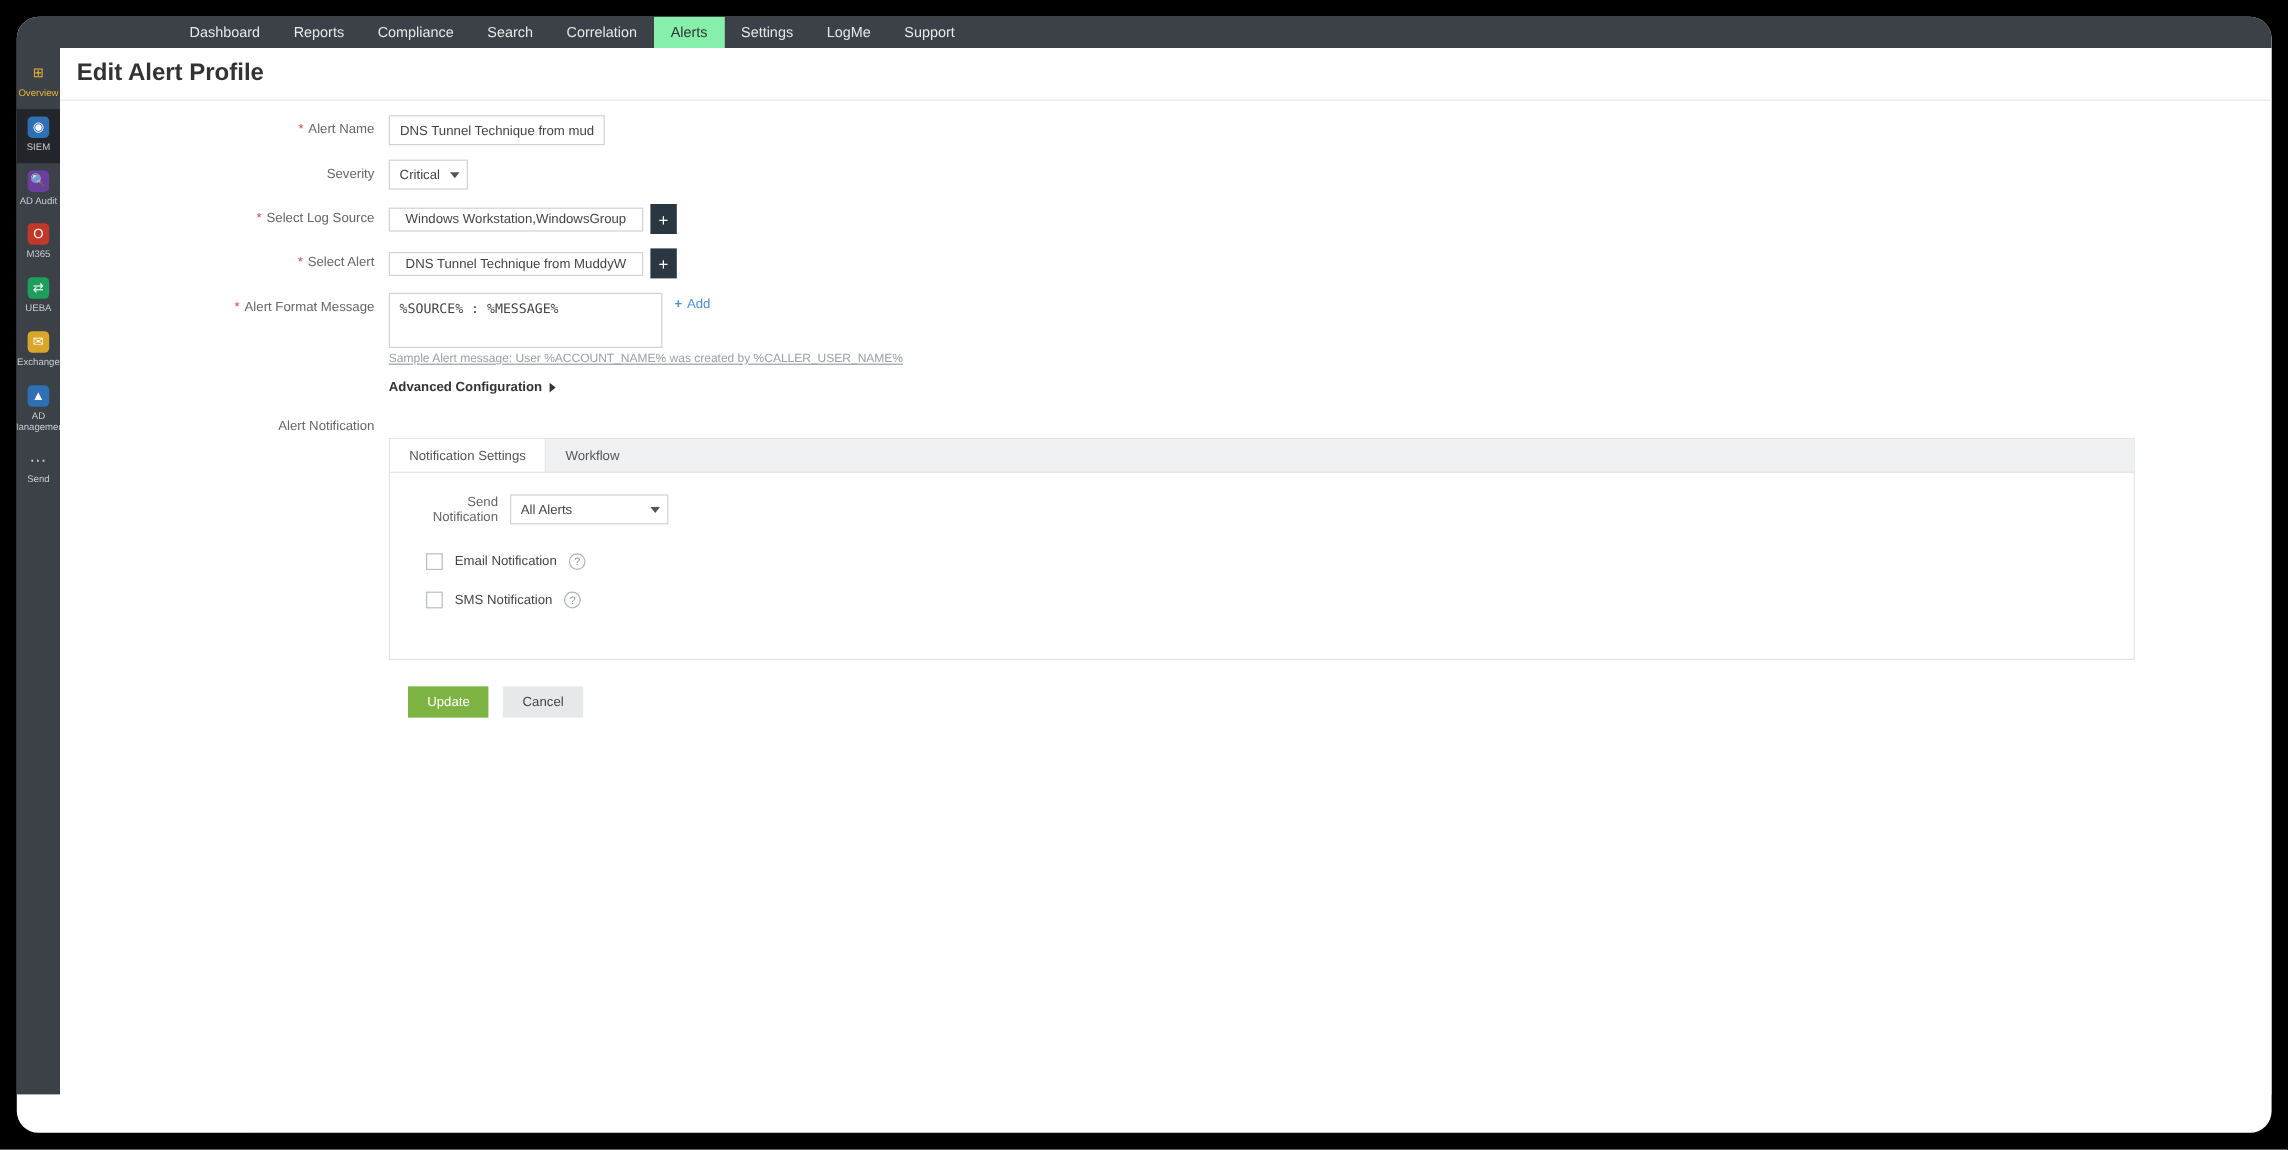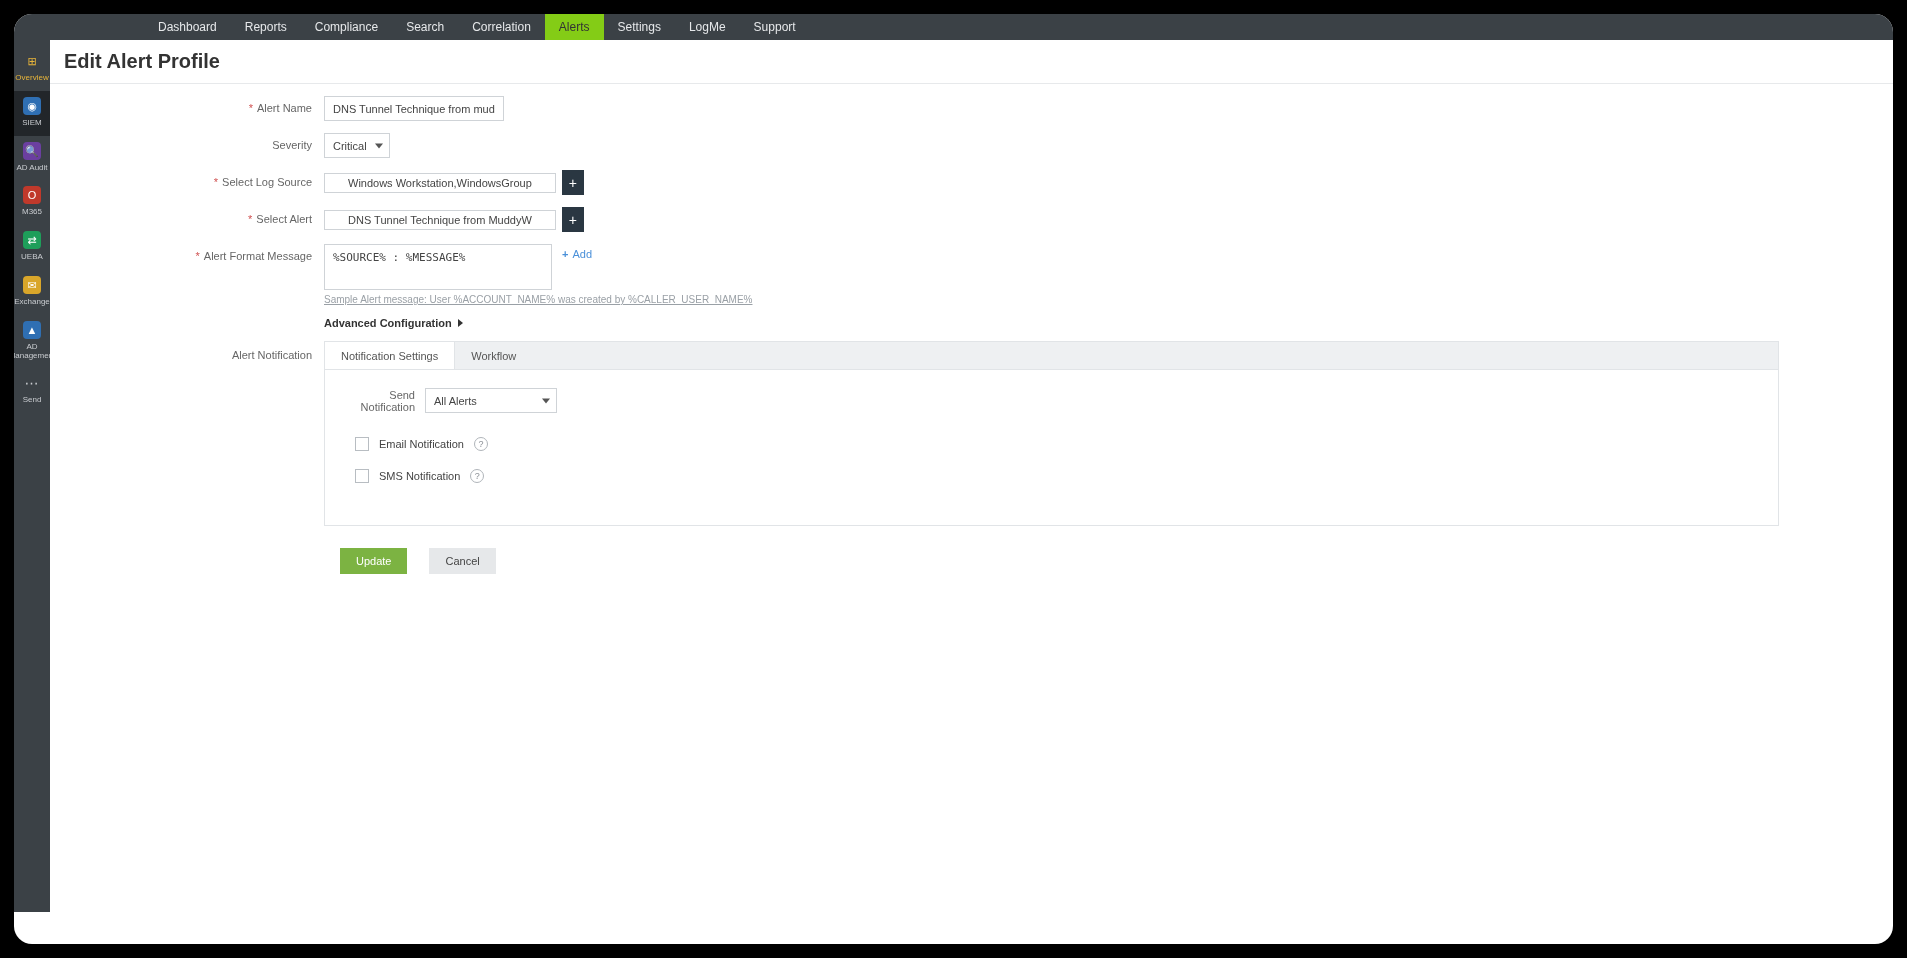--- a/index.html
+++ b/index.html
@@ -11,21 +11,21 @@
   
   .topbar { height: 32px; background: #3b4146; display: flex; align-items: center; padding: 0 8px; }
   .apps-icon { width: 18px; height: 18px; display: grid; grid-template-columns: repeat(3,4px); grid-template-rows: repeat(3,4px); gap: 2px; cursor: pointer; }
   .apps-icon span { background: #d0d3d6; width: 4px; height: 4px; }
   .logo { color: #fff; font-size: 16px; font-weight: 500; margin-left: 16px; display: flex; align-items: center; }
   .logo .arc { display:inline-block; width:14px; height:14px; border:1.5px solid #e8b53a; border-left-color:transparent; border-bottom-color:transparent; border-radius:50%; transform: rotate(20deg); margin-left:2px; position: relative; top:-3px; }
 
   
   .navrow { height: 26px; background: #3b4146; display: flex; align-items: stretch; padding-left: 130px; }
   .navrow .tab { color: #e6e8ea; font-size: 12px; padding: 0 14px; display: flex; align-items: center; cursor: pointer; }
-  .navrow .tab.active { background: #84cc16; color: #333; }
+  .navrow .tab.active { background: #86efac; color: #333; }
 
   
   .body { display: flex; height: calc(100% - 58px); }
   .sidebar { width: 36px; background: #3b4146; display: flex; flex-direction: column; align-items: center; padding-top: 6px; }
   .side-item { width: 36px; padding: 6px 0 8px; display:flex; flex-direction:column; align-items:center; gap:4px; color:#c9ccd0; font-size: 8px; text-align:center; cursor:pointer; line-height:1.1; }
   .side-item .ico { width:18px; height:18px; border-radius:4px; display:flex; align-items:center; justify-content:center; font-size:11px; }
   .side-item.active .ico { outline: 1px solid transparent; }
   .side-item.active { background: #22262a; }
   .side-item.selected { color:#e8b53a; }
   .ico.grid { color:#e8b53a; }
@@ -46,46 +46,46 @@
   .lbl .req { color:#d05050; margin-right:4px; }
   .ctrl { display:flex; align-items:center; gap:6px; }
 
   .text-input, .textarea, .select { border:1px solid #cfd3d7; background:#fff; color:#444; font-size:11px; }
   .text-input { height:25px; min-width:180px; padding: 0 8px; }
   .select { height:25px; min-width: 82px; padding: 0 22px 0 8px; position:relative; display:flex; align-items:center; cursor:pointer; }
   .select.narrow { min-width: 62px; }
   .select.wide { min-width: 132px; }
   .caret { position:absolute; right:6px; top:50%; transform:translateY(-50%); pointer-events:none; }
   .caret:after { content:""; display:block; width:0;height:0;border-left:4px solid transparent;border-right:4px solid transparent;border-top:5px solid #555; }
-  .readonly-box { height:20px; min-width:170px; border:1px solid #cfd3d7; padding:0 23px; display:flex; align-items:center; font-size:11px; color:#444; }
+  .readonly-box { height:20px; min-width:170px; border:1px solid #cfd3d7; padding:0 13px; display:flex; align-items:center; font-size:11px; color:#444; }
   .plus-btn { width:22px; height:25px; background:#2a3742; color:#fff; display:flex; align-items:center; justify-content:center; cursor:pointer; font-size:14px; user-select:none; }
 
   .textarea { width:228px; height:46px; padding:6px 8px; resize:none; }
   .add-link { color:#4a90d9; font-size:11px; cursor:pointer; display:flex; align-items:center; gap:4px; margin-left:10px; margin-top:4px;}
   .add-link .plus { color:#4a90d9; font-weight:bold; }
   .hint { font-size:10px; color:#9aa0a6; margin-top:4px;text-decoration:underline; }
 
   .adv { font-size:11px; font-weight:600; color:#333; cursor:pointer; display:flex; align-items:center; gap:6px; }
   .adv .tri { width:0;height:0;border-top:4px solid transparent;border-bottom:4px solid transparent;border-left:5px solid #333; }
 
   
   .notif-lbl { width:260px; text-align:right; padding-right:12px; color:#666; font-size:11px; padding-top:8px;}
-  .notif-panel { flex:1; border:1px solid #e1e4e7; background:#fff; margin-right: 100px;}
+  .notif-panel { flex:1; border:1px solid #e1e4e7; background:#fff; margin-right: 100px; margin-top: 24px;}
   .subtabs { height:28px; background:#eef0f2; display:flex; align-items:stretch; border-bottom:1px solid #e1e4e7; }
   .subtab { padding:0 16px; display:flex; align-items:center; font-size:11px; color:#555; cursor:pointer; }
   .subtab.active { background:#fff; border-right:1px solid #e1e4e7; }
   .panel-body { padding: 18px 10px 24px; }
   .inline { display:flex; align-items:center; gap:10px; margin-bottom:24px; }
   .inline .inline-lbl { font-size:11px; color:#666; width:80px; text-align:right;}
   .chk-row { display:flex; align-items:center; gap:10px; margin: 10px 10px 18px 20px; }
   .chk { width:14px; height:14px; border:1px solid #b8bdc2; background:#fff; cursor:pointer; }
   .chk-row .txt { font-size:11px; color:#444; }
   .help { width:14px; height:14px; border:1px solid #b0b5ba; border-radius:50%; display:flex; align-items:center; justify-content:center; font-size:9px; color:#8a8f95; cursor:pointer; }
 
-  .btns { display:flex; gap:22px; margin-top: 22px; margin-left: 276px;}
+  .btns { display:flex; gap:12px; margin-top: 22px; margin-left: 276px;}
   .btn { height:26px; padding:0 16px; font-size:11px; border:none; cursor:pointer; }
   .btn.primary { background:#7cb342; color:#fff; }
   .btn.secondary { background:#e6e8ea; color:#444; }
 </style>
 </head>
 <body>
 
 <div class="frame">
 
   <div class="navrow" id="navrow">

